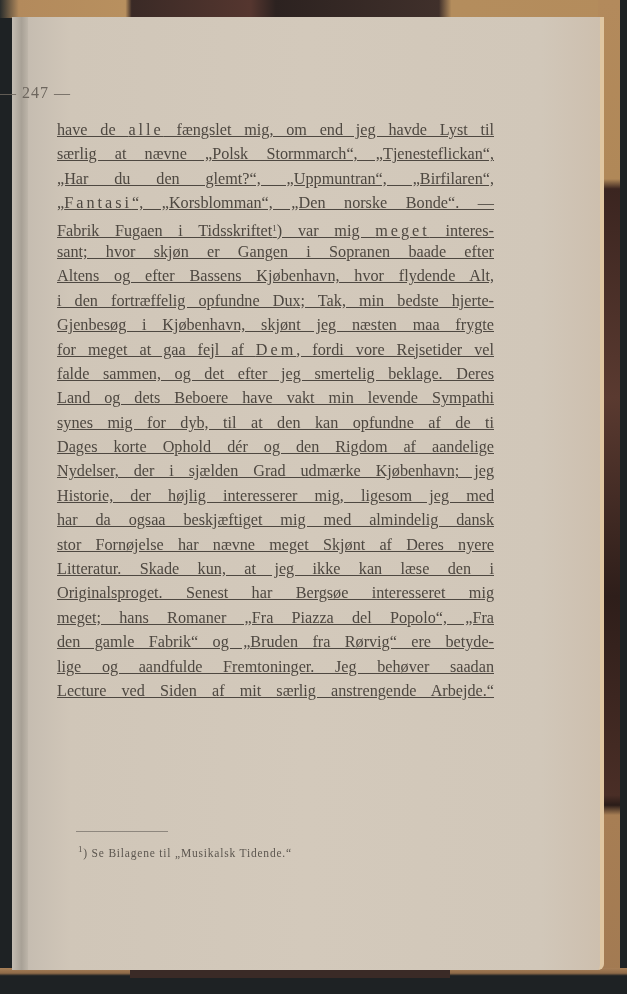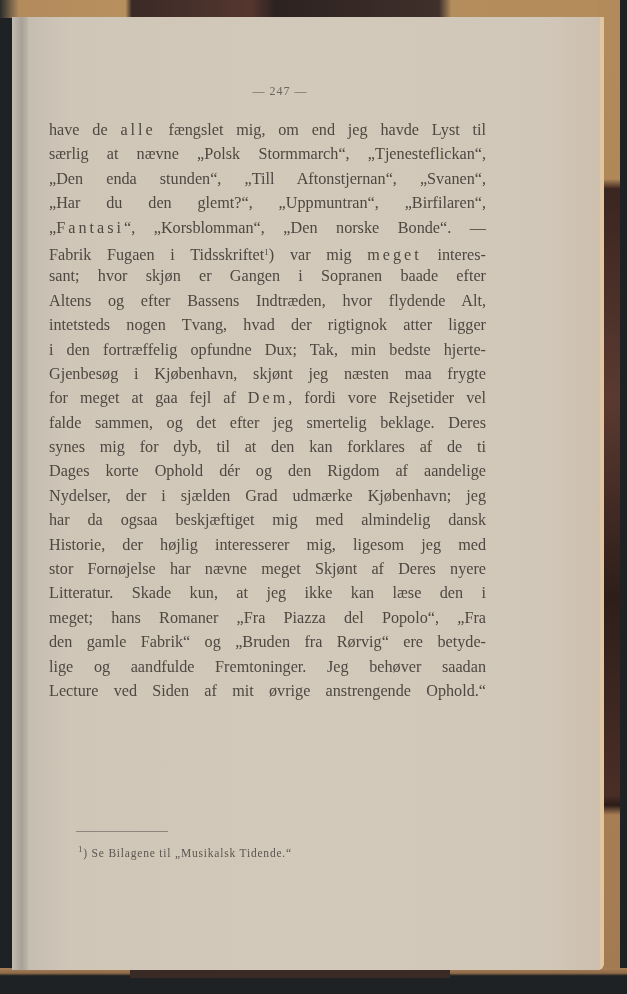--- a/index.html
+++ b/index.html
@@ -33,27 +33,28 @@
     position: absolute; left: 12px; top: 17px; width: 588px; height: 953px;
     background: linear-gradient(90deg, #b9b2a6 0%, #c6bdb1 3%, #d0c6b8 10%, #d3c9bb 50%, #d1c7b9 90%, #cdbfae 100%);
     border-right: 4px solid #e0c7a2;
     border-radius: 0 0 6px 0;
   }
   .gutter {
     position: absolute; left: 0; top: 0; width: 16px; height: 100%;
     background: linear-gradient(90deg, #c3bcb2 0%, #a8a196 60%, #bdb5a9 100%);
   }
   .page-number {
-    position: absolute; left: 0; top: 84px; width: 560px; text-align: center;
-    font-size: 12px; color: #6d665e; letter-spacing: 1px;
+    position: absolute; left: 0; top: 84px; width: 560px; 
+    font-size: 16px; color: #6d665e; letter-spacing: 1px;
   }
   .body-text {
-    position: absolute; left: 49px; top: 118px; width: 437px;
+    position: absolute; left: 57px; top: 118px; width: 437px;
     font-size: 16.2px; line-height: 24.4px; color: #4e4841;
     text-align: justify;
+    text-decoration: underline;
   }
   .line { display: block; white-space: nowrap; text-align-last: justify; text-align: justify; height: 24.4px; }
   .line.last { text-align-last: left; }
   .line.indent { padding-left: 36px; }
   .spaced { letter-spacing: 3px; }
   .footnote-rule {
     position: absolute; left: 76px; top: 831px; width: 92px; height: 1px; background: #8e877e;
   }
   .footnote {
     position: absolute; left: 78px; top: 844px; font-size: 11.5px; color: #5c564f; letter-spacing: 0.8px;
@@ -71,38 +72,38 @@
 
 <div class="page">
   <div class="gutter"></div>
 </div>
 
 <div class="page-number">— 247 —</div>
 
 <div class="body-text" id="body-text">
     <span class="line"><span>have de </span><span class="spaced">alle</span><span> fængslet mig, om end jeg havde Lyst til</span></span>
     <span class="line"><span>særlig at nævne „Polsk Stormmarch“, „Tjenesteflickan“,</span></span>
-    <span class="line"><span>„Den enda stunden“, „Till Aftonstjernan“, „Svanen“,</span></span>
     <span class="line"><span>„Har du den glemt?“, „Uppmuntran“, „Birfilaren“,</span></span>
     <span class="line"><span>„</span><span class="spaced">Fantasi</span><span>“, „Korsblomman“, „Den norske Bonde“. —</span></span>
     <span class="line"><span>Fabrik Fugaen i Tidsskriftet</span><sup>1</sup><span>) var mig </span><span class="spaced">meget</span><span> interes-</span></span>
     <span class="line"><span>sant; hvor skjøn er Gangen i Sopranen baade efter</span></span>
-    <span class="line"><span>Altens og efter Bassens Indtræden, hvor flydende Alt,</span></span>
-    <span class="line"><span>intetsteds nogen Tvang, hvad der rigtignok atter ligger</span></span>
+    <span class="line"><span>Altens og efter Bassens Kjøbenhavn, hvor flydende Alt,</span></span>
     <span class="line"><span>i den fortræffelig opfundne Dux; Tak, min bedste hjerte-</span></span>
     <span class="line"><span>Gjenbesøg i Kjøbenhavn, skjønt jeg næsten maa frygte</span></span>
     <span class="line"><span>for meget at gaa fejl af </span><span class="spaced">Dem</span><span>, fordi vore Rejsetider vel</span></span>
     <span class="line"><span>falde sammen, og det efter jeg smertelig beklage. Deres</span></span>
-    <span class="line"><span>synes mig for dyb, til at den kan forklares af de ti</span></span>
+    <span class="line"><span>Land og dets Beboere have vakt min levende Sympathi</span></span>
+    <span class="line"><span>synes mig for dyb, til at den kan opfundne af de ti</span></span>
     <span class="line"><span>Dages korte Ophold dér og den Rigdom af aandelige</span></span>
     <span class="line"><span>Nydelser, der i sjælden Grad udmærke Kjøbenhavn; jeg</span></span>
+    <span class="line"><span>Historie, der højlig interesserer mig, ligesom jeg med</span></span>
     <span class="line"><span>har da ogsaa beskjæftiget mig med almindelig dansk</span></span>
-    <span class="line"><span>Historie, der højlig interesserer mig, ligesom jeg med</span></span>
     <span class="line"><span>stor Fornøjelse har nævne meget Skjønt af Deres nyere</span></span>
     <span class="line"><span>Litteratur. Skade kun, at jeg ikke kan læse den i</span></span>
+    <span class="line"><span>Originalsproget. Senest har Bergsøe interesseret mig</span></span>
     <span class="line"><span>meget; hans Romaner „Fra Piazza del Popolo“, „Fra</span></span>
     <span class="line"><span>den gamle Fabrik“ og „Bruden fra Rørvig“ ere betyde-</span></span>
     <span class="line"><span>lige og aandfulde Fremtoninger. Jeg behøver saadan</span></span>
-    <span class="line"><span>Lecture ved Siden af mit øvrige anstrengende Ophold.“</span></span>
+    <span class="line"><span>Lecture ved Siden af mit særlig anstrengende Arbejde.“</span></span>
   </div>
 
 <div class="footnote-rule"></div>
 <div class="footnote"><sup>1</sup><span>) Se Bilagene til „Musikalsk Tidende.“</span></div>
 
 </body></html>

